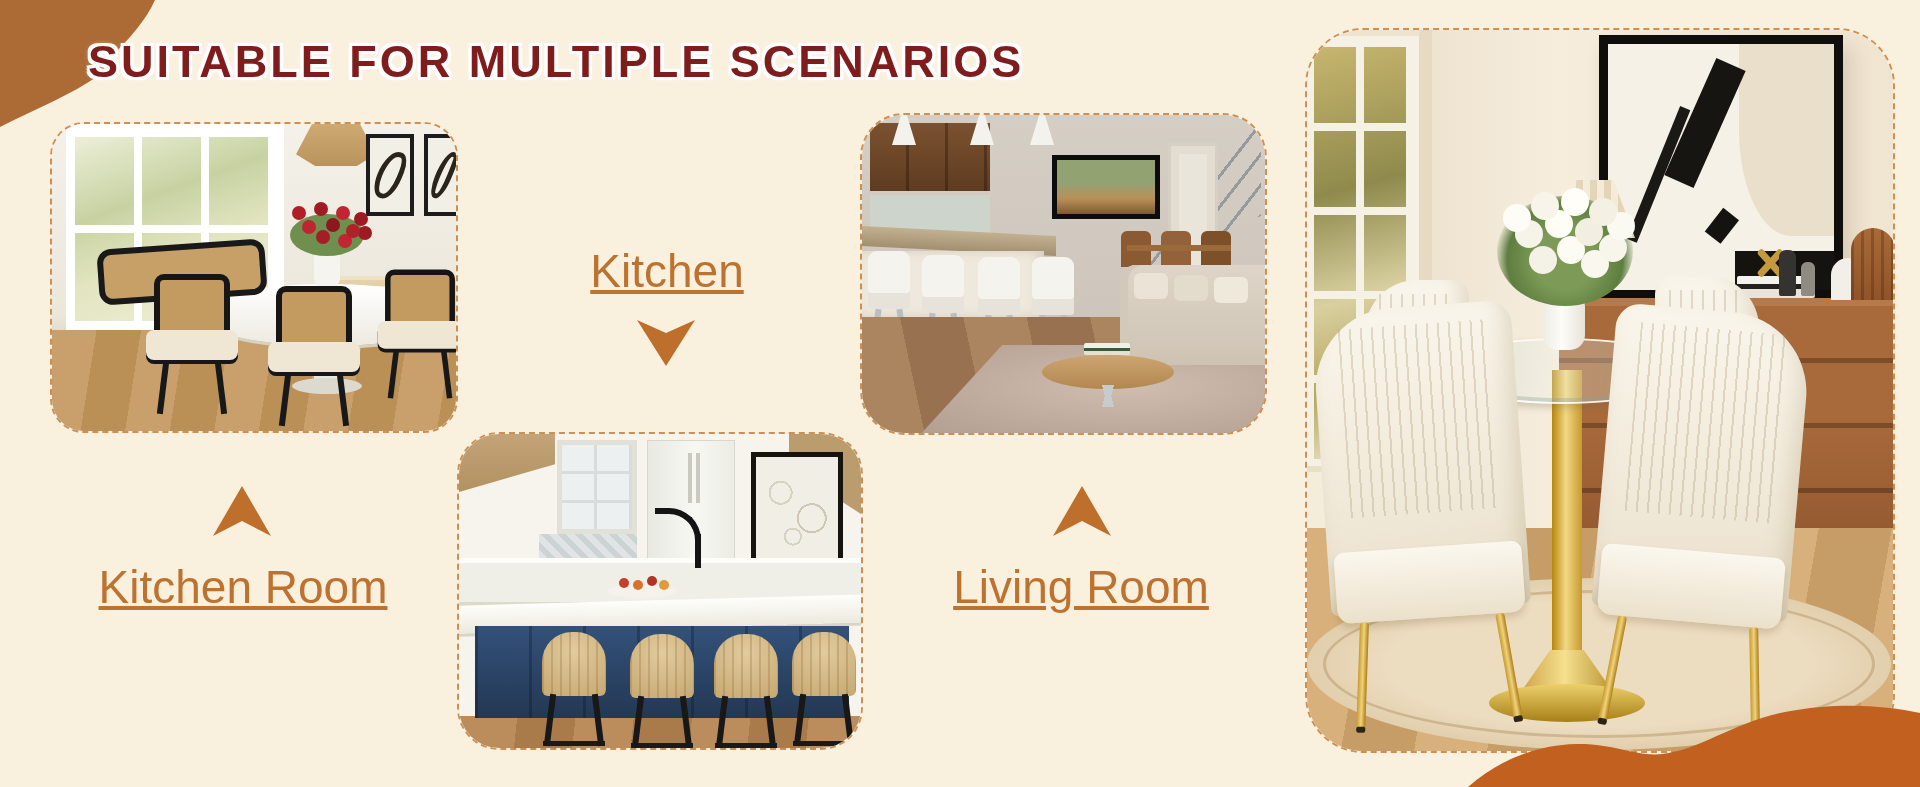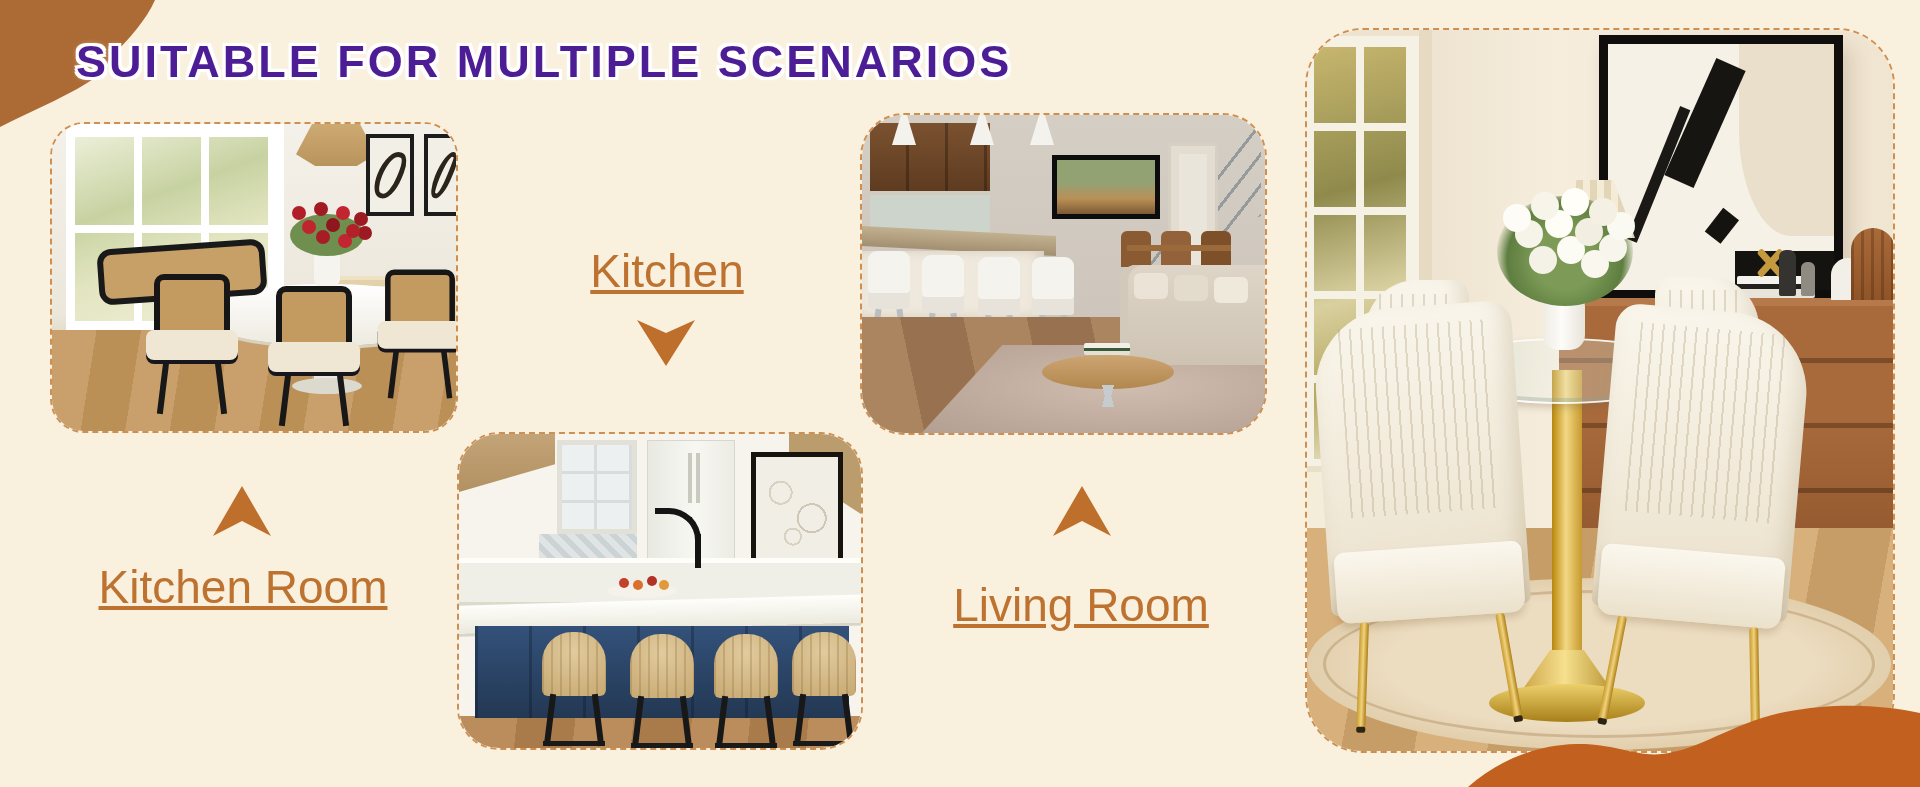--- a/index.html
+++ b/index.html
@@ -5,30 +5,30 @@
   *{box-sizing:border-box;margin:0;padding:0;}
   html,body{background:#e8e2d4;}
   .stage{position:relative;width:1920px;height:787px;background:#FAF0DE;overflow:hidden;
          font-family:"Liberation Sans",sans-serif;}
 
   
   .blob{position:absolute;left:0;top:0;width:200px;height:140px;z-index:5;}
   .wave{position:absolute;left:0;top:0;width:1920px;height:787px;z-index:9;pointer-events:none;}
 
   
-  .title{position:absolute;left:76px;top:36px;z-index:6;font-size:45px;font-weight:bold;
-         letter-spacing:3px;color:#4c1d95;white-space:nowrap;
+  .title{position:absolute;left:88px;top:36px;z-index:6;font-size:45px;font-weight:bold;
+         letter-spacing:3px;color:#7f1d1d;white-space:nowrap;
          text-shadow:-3px -3px 0 #fff,0 -3px 0 #fff,3px -3px 0 #fff,-3px 0 0 #fff,
                      3px 0 0 #fff,-3px 3px 0 #fff,0 3px 0 #fff,3px 3px 0 #fff,0 0 7px #fff;}
 
   
   .label{position:absolute;font-size:46px;color:#BD7230;white-space:nowrap;transform:translateX(-50%);z-index:6;text-decoration:underline;}
   .kitchen-label{left:667px;top:244px;}
   .dining-label{left:243px;top:560px;}
-  .living-label{left:1081px;top:560px;margin-top:18px;}
+  .living-label{left:1081px;top:560px;}
   .arrow{position:absolute;z-index:6;}
   .down-arrow{left:637px;top:320px;}
   .dining-arrow{left:213px;top:486px;}
   .living-arrow{left:1053px;top:486px;}
 
   
   .photo{position:absolute;overflow:hidden;border:2px dashed #CE8F52;z-index:2;}
   .photo .scene{position:absolute;inset:0;}
   .dining-photo{left:50px;top:122px;width:408px;height:311px;border-radius:34px;}
   .kitchen-photo{left:457px;top:432px;width:406px;height:318px;border-radius:42px;}

